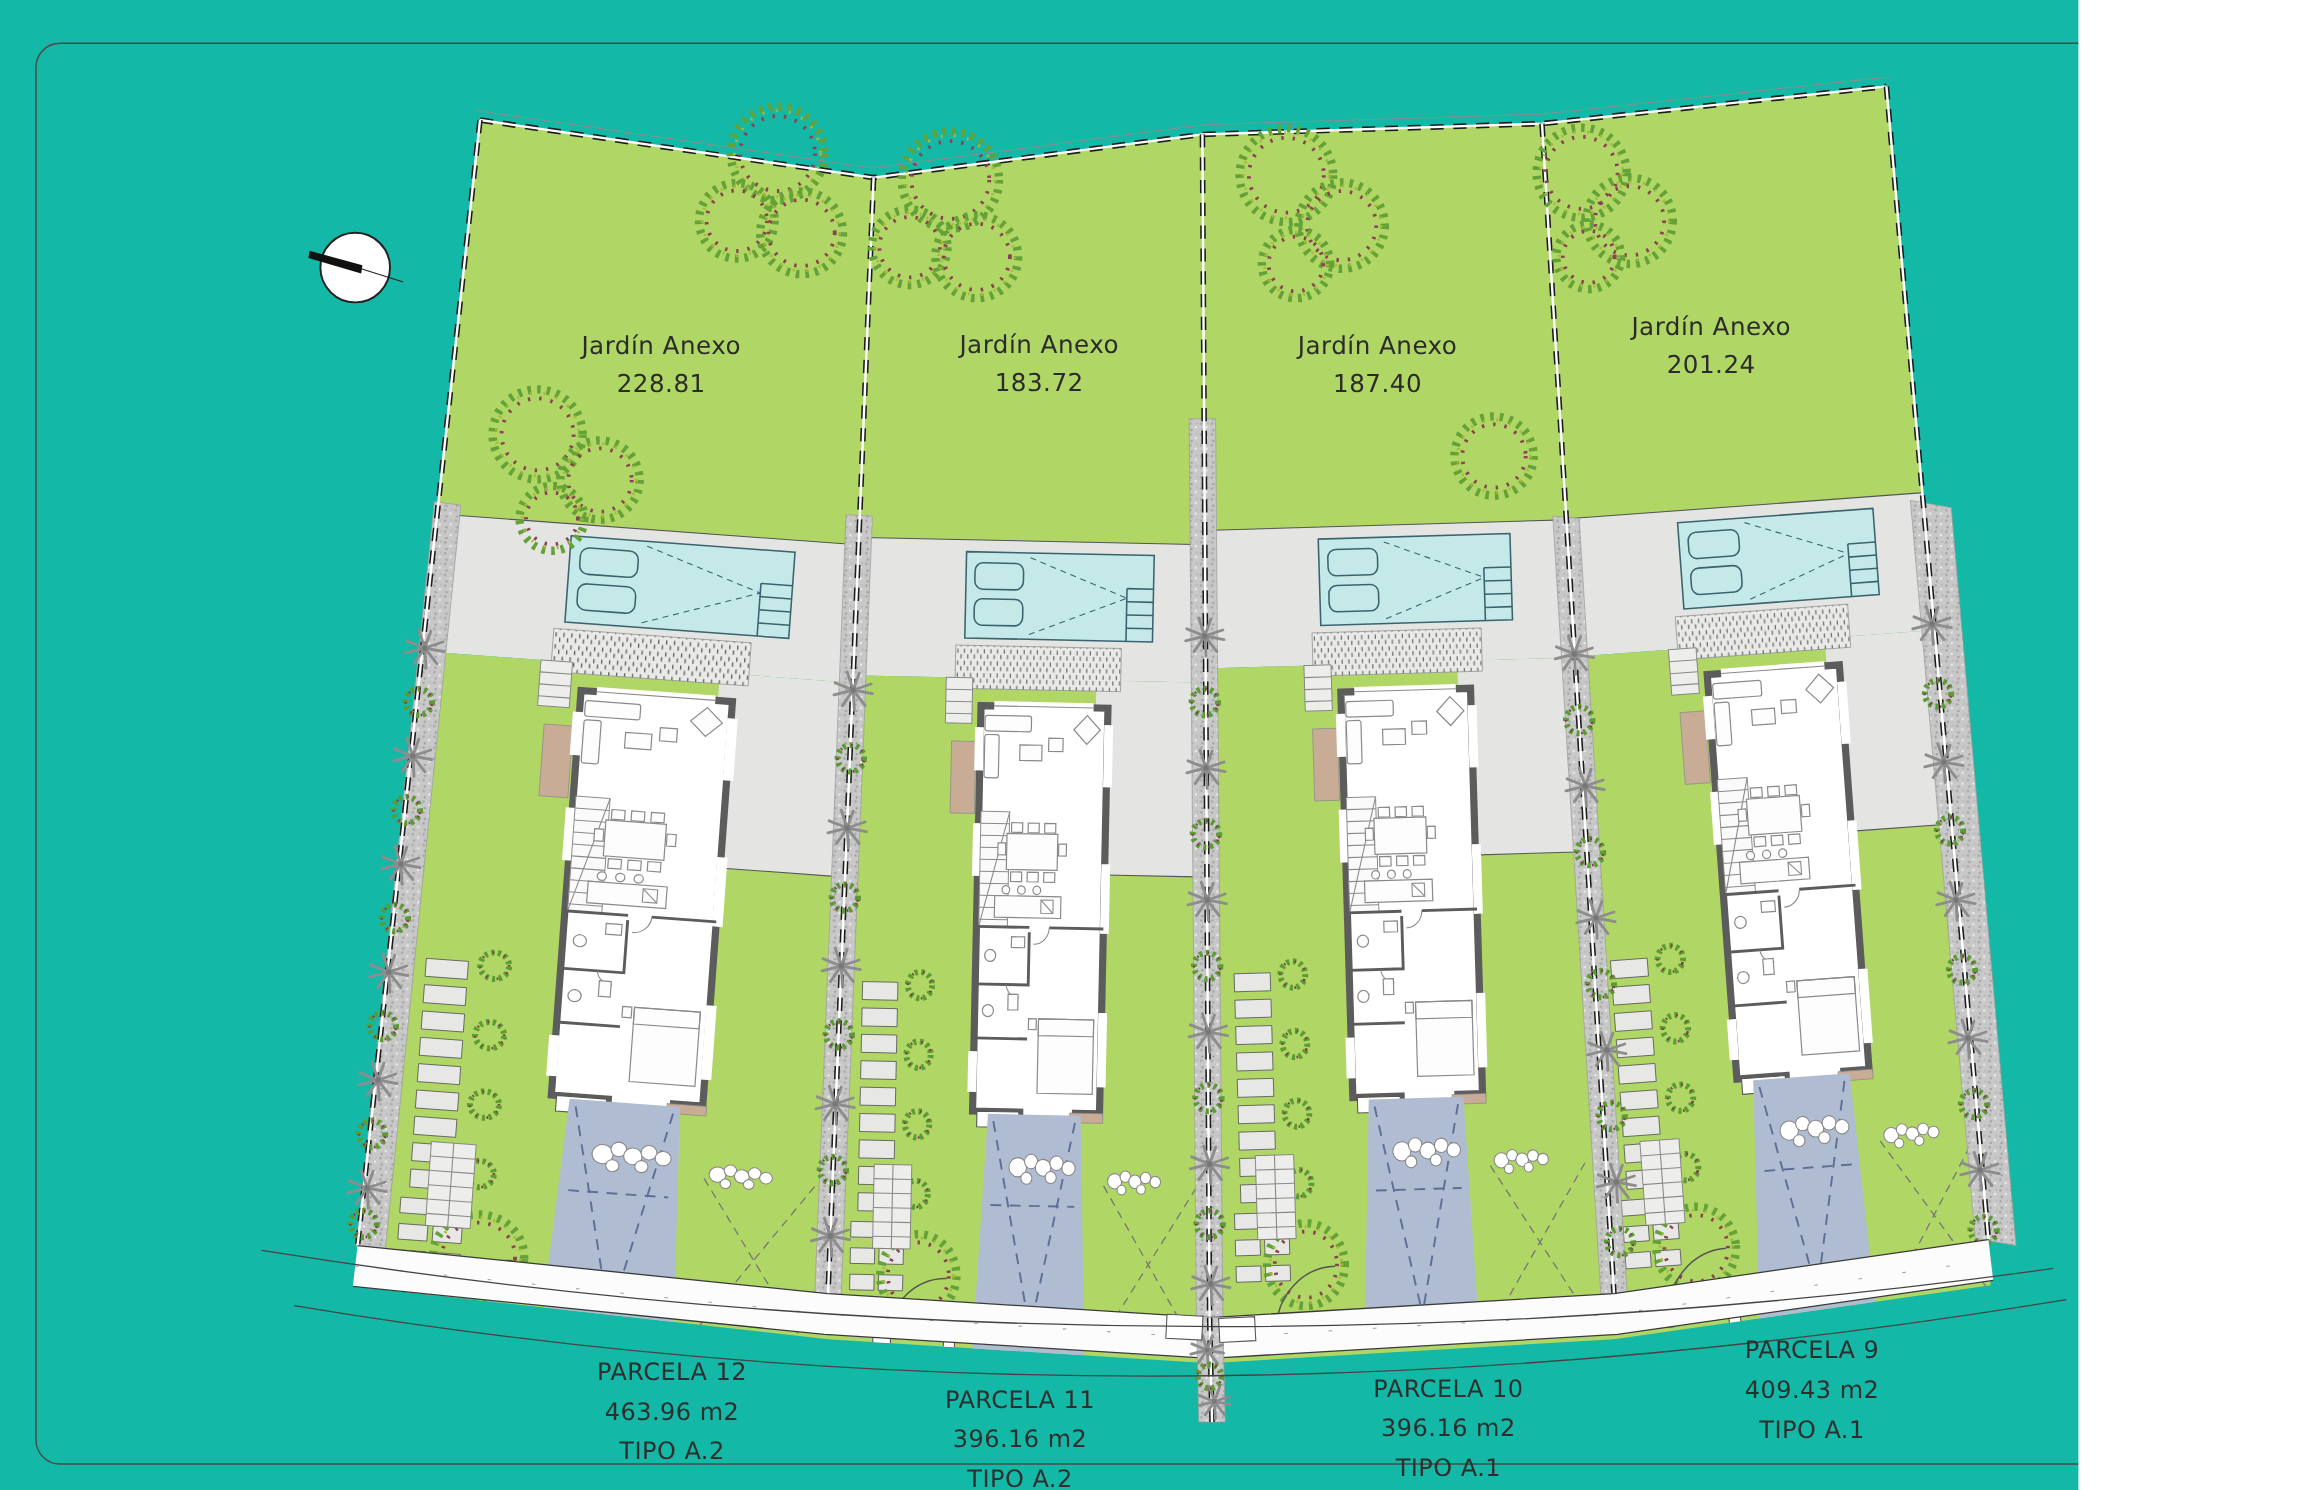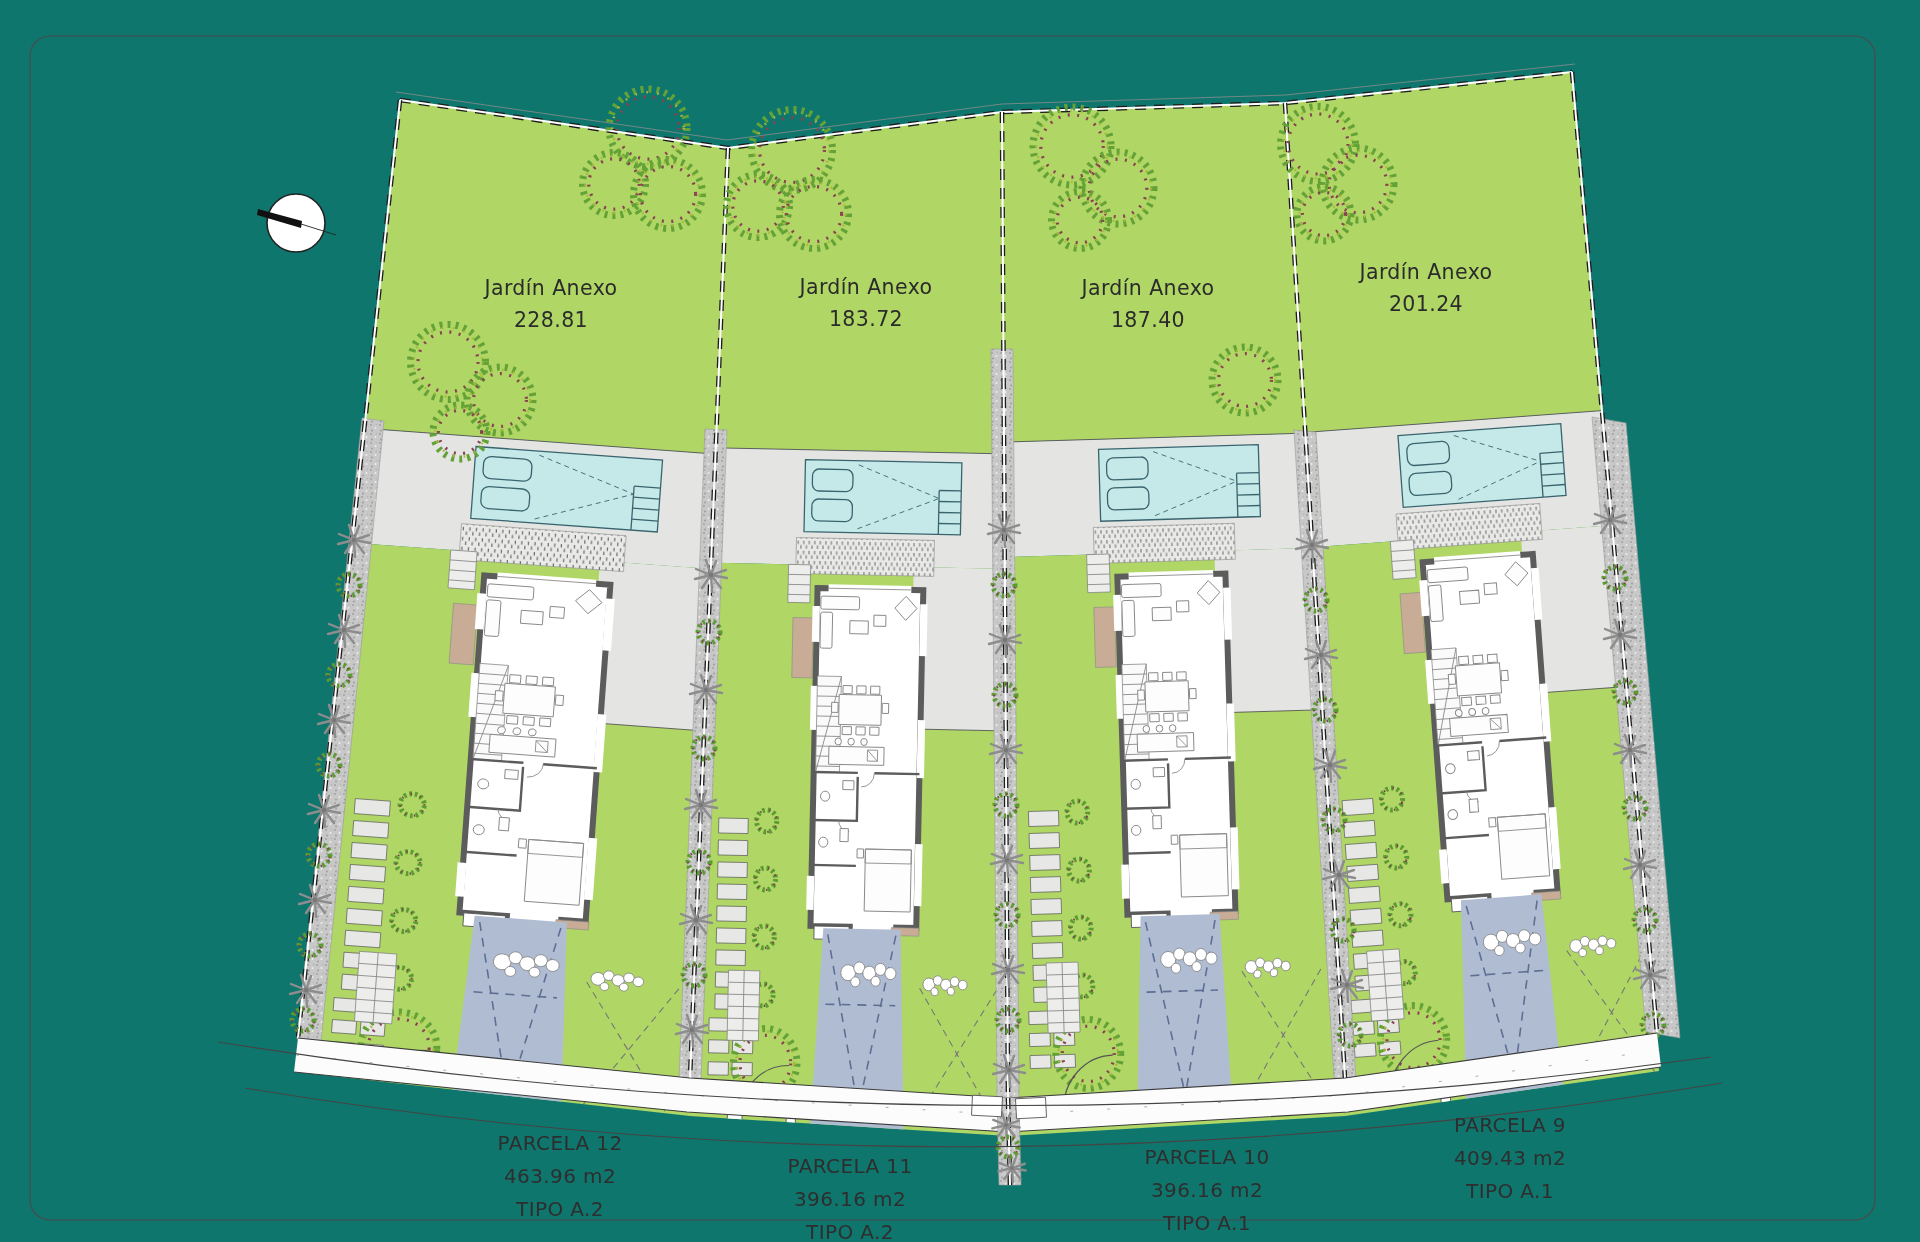--- a/index.html
+++ b/index.html
@@ -1,16 +1,16 @@
 <!DOCTYPE html>
 <html><head>
 <meta charset="utf-8">
 <style>
   html,body{margin:0;padding:0;background:#fff;}
-  .page{position:relative;width:1920px;height:1242px;background:#0f766e;overflow:hidden;
+  .page{position:relative;width:1732px;height:1242px;background:#14b8a6;overflow:hidden;
         font-family:"DejaVu Sans",sans-serif;}
   svg{display:block}
   svg *{vector-effect:non-scaling-stroke;}
   .lbl{font-family:"DejaVu Sans",sans-serif;font-size:20px;fill:#2e2e2e;letter-spacing:.4px;}
   .lbl,.lbl2{text-anchor:middle;}
   .lbl2{font-family:"DejaVu Sans",sans-serif;font-size:20.5px;fill:#2b2b2b;letter-spacing:.4px;}
   .frame{fill:none;stroke:#4a4a4a;stroke-width:1.2;}
   .bline{stroke:#1c1c1c;stroke-width:4.6;stroke-dasharray:11 8;fill:none;}
   .bcore{stroke:#ffffff;stroke-width:2;fill:none;}
   .offline{stroke:#8d8d8d;stroke-width:.8;fill:none;}

